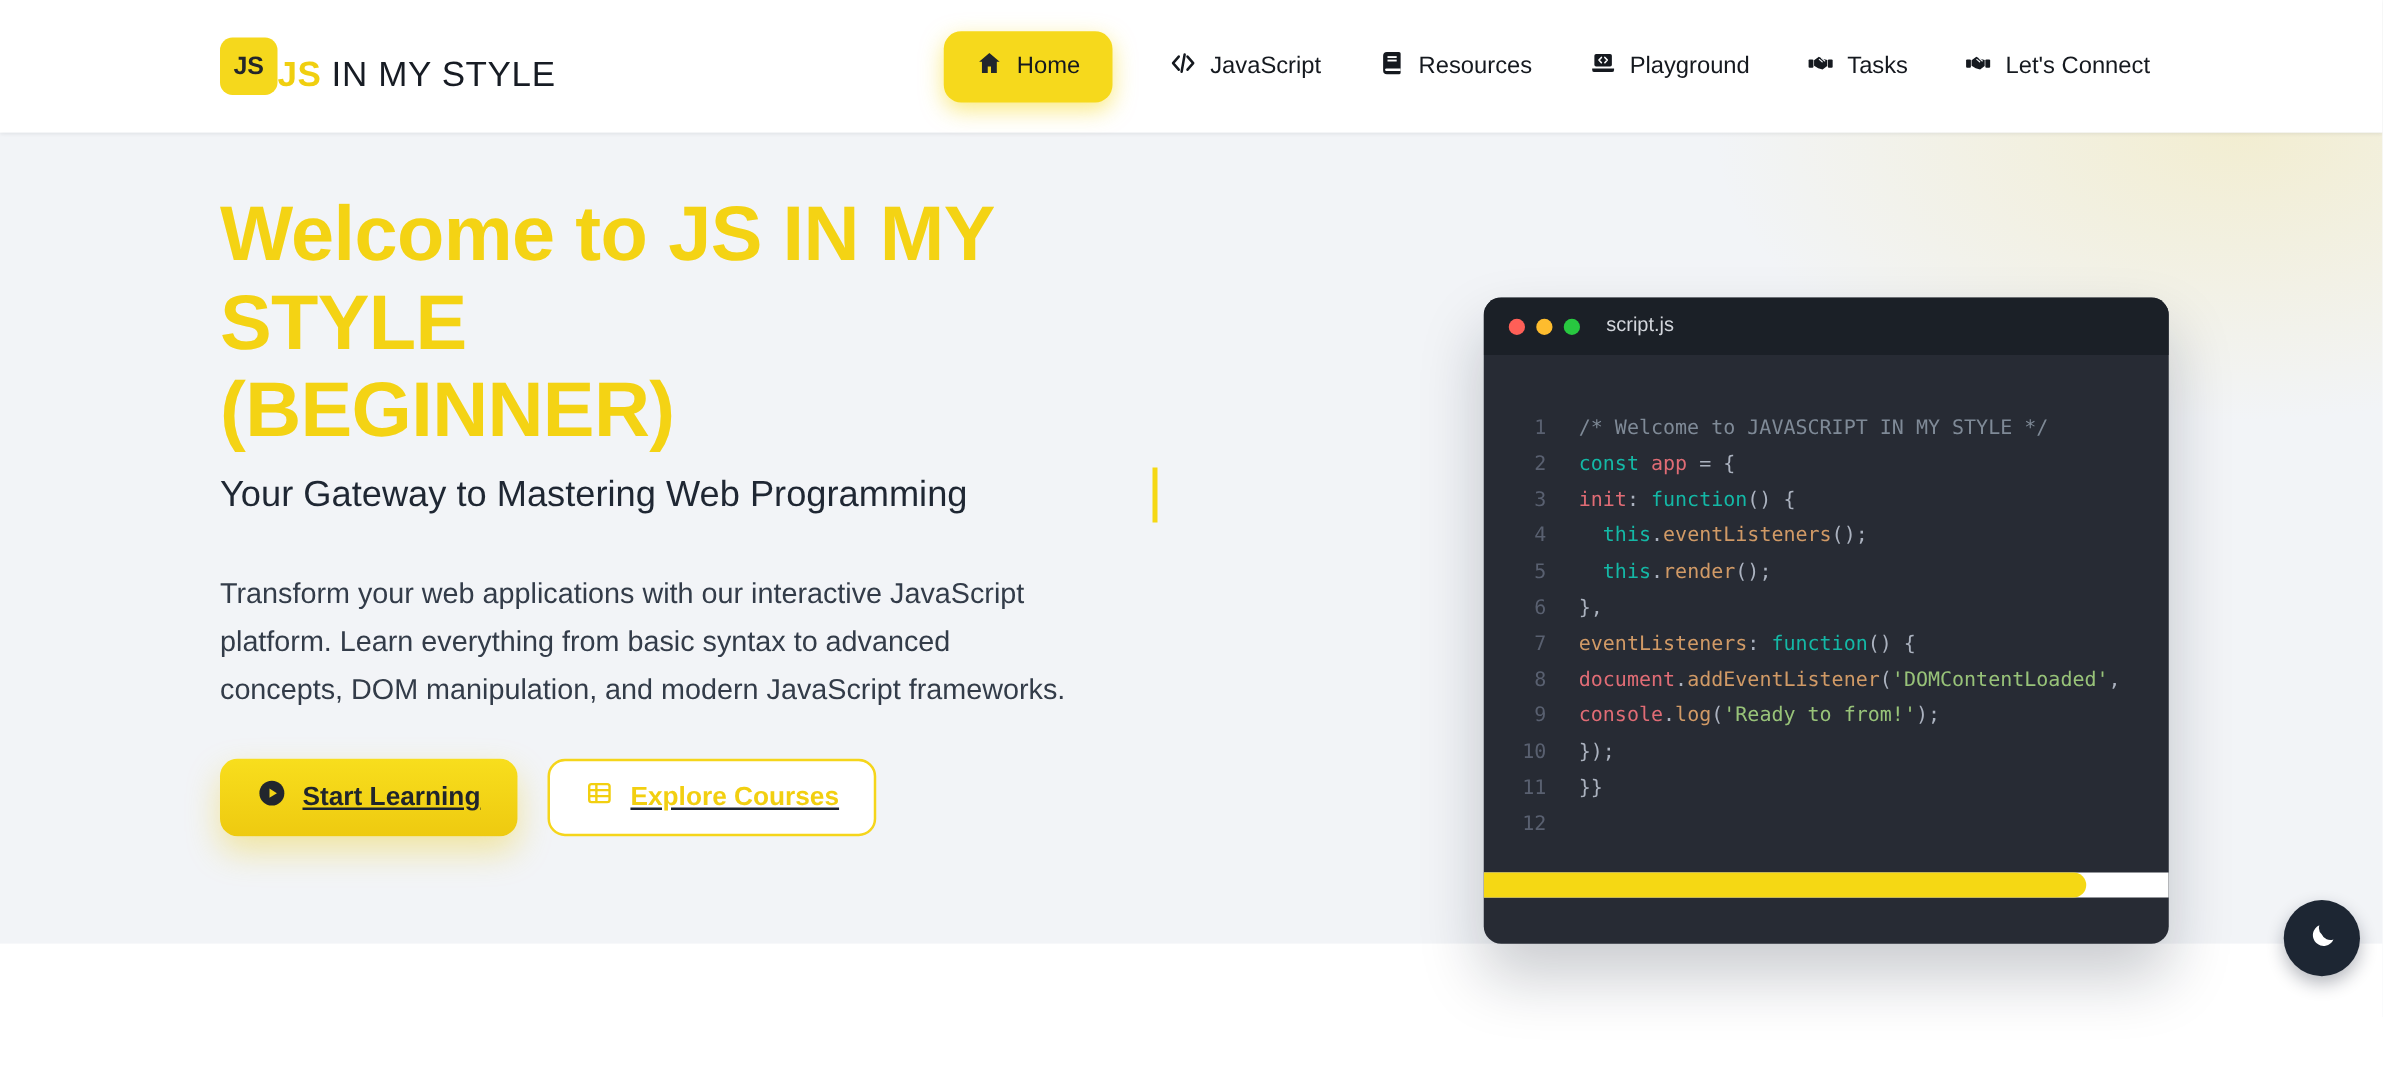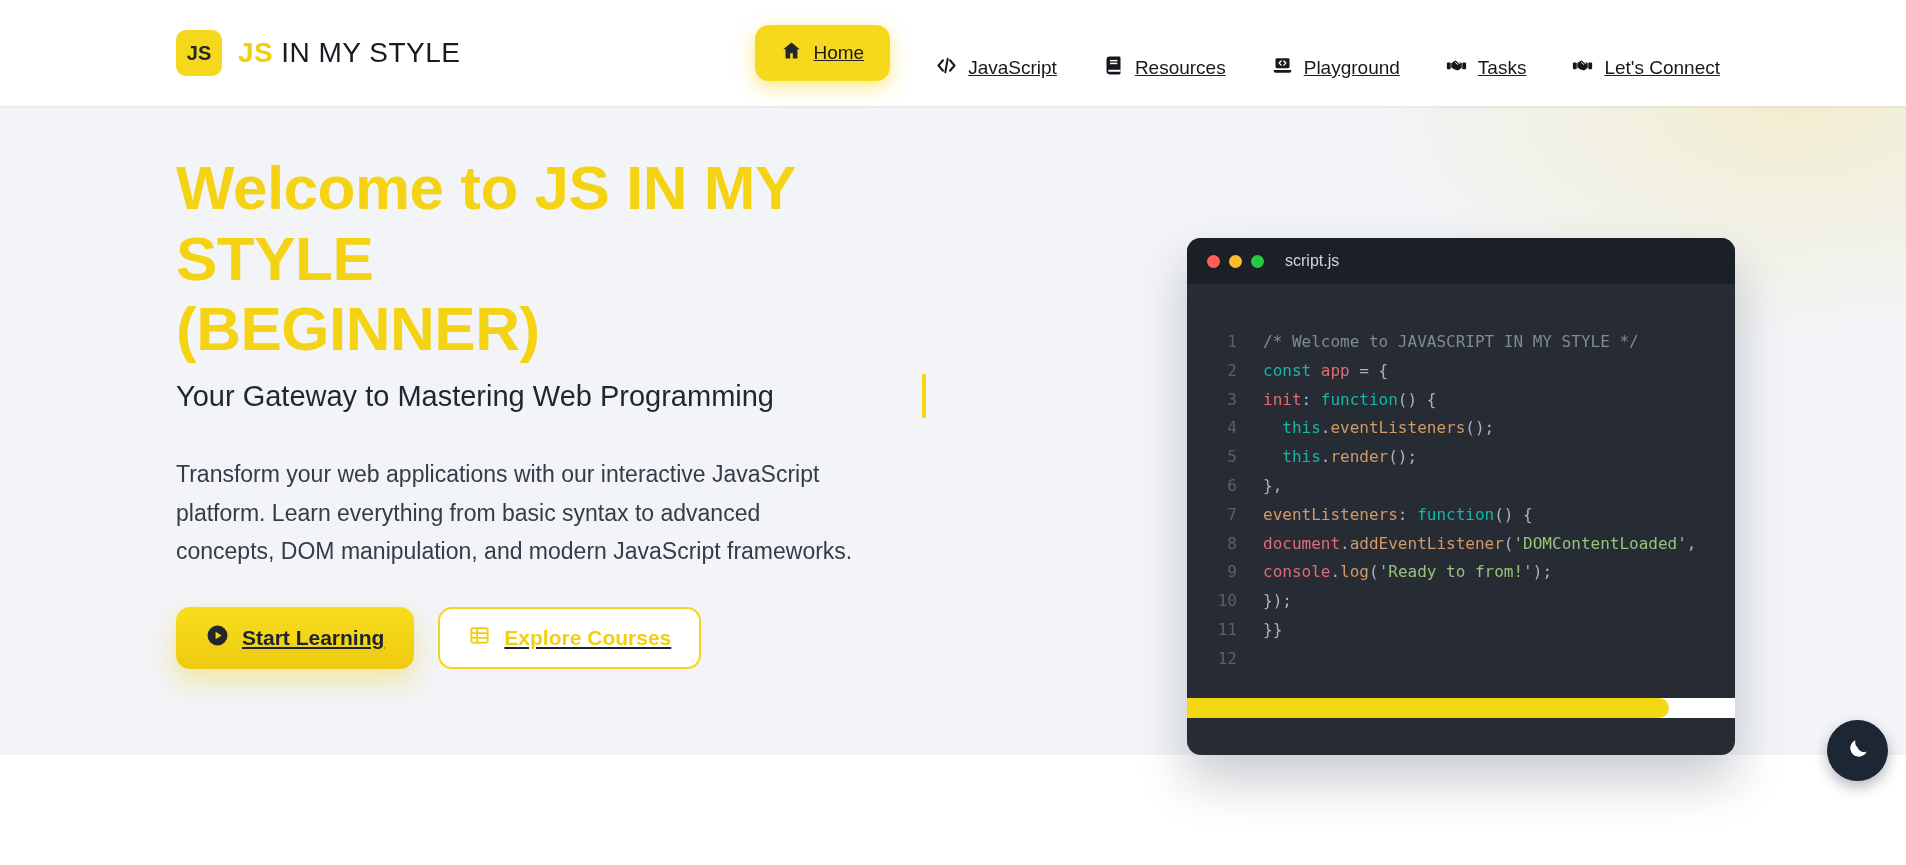--- a/index.html
+++ b/index.html
@@ -13,31 +13,31 @@
   }
 
   
   .header {
     height:106px; background:#ffffff;
     display:flex; align-items:center; justify-content:space-between;
     padding:0 186px 0 176px;
     box-shadow:0 1px 3px rgba(15,23,42,.08);
     position:relative; z-index:5;
   }
-  .brand { display:flex; align-items:center; gap:16px; cursor:pointer; }
+  .brand { display:flex; align-items:flex-end; cursor:pointer; }
   .logo-badge {
     width:46px; height:46px; border-radius:10px;
     background:#f5d81c; color:#23262b;
     display:flex; align-items:center; justify-content:center;
     font-weight:bold; font-size:20px;
   }
   .brand-text { font-size:28px; letter-spacing:.5px; color:#171c24; }
   .brand-text .accent { color:#f0cf10; font-weight:bold; margin-right:8px; }
 
-  .nav { display:flex; align-items:flex-end; gap:46px;text-decoration:underline; }
+  .nav { display:flex; align-items:center; gap:46px; }
   .nav-item {
     display:flex; align-items:center; gap:11px;
     font-size:19px; font-weight:500; color:#15191f;
     cursor:pointer; white-space:nowrap;
   }
   .nav-item svg { width:21px; height:21px; flex:none; }
   .nav-item.active {
     background:#f6d91c; border-radius:14px;
     padding:15px 26px;
     box-shadow:0 6px 18px rgba(246,217,28,.55);

